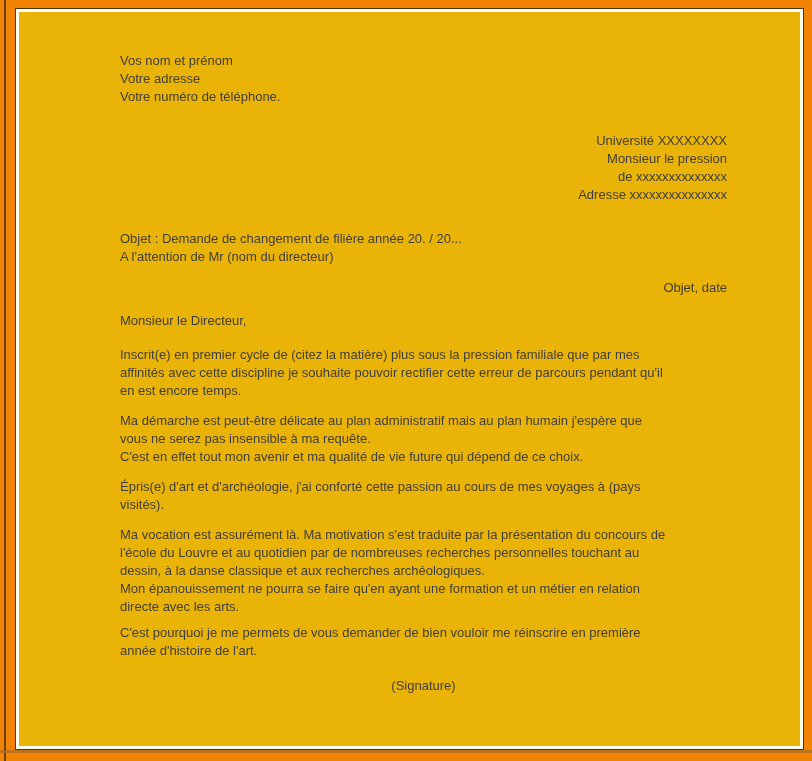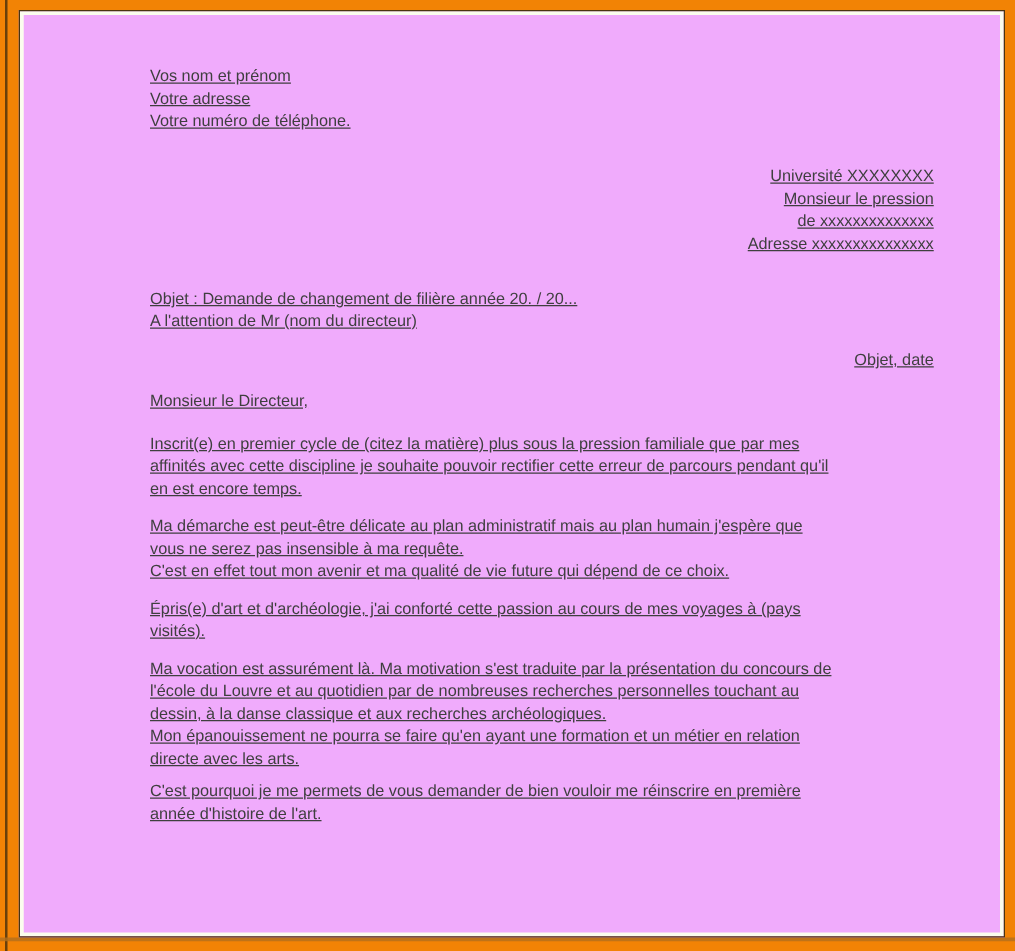--- a/index.html
+++ b/index.html
@@ -31,29 +31,28 @@
     position: absolute;
     left: 0; right: 0; bottom: 8px;
     height: 3px;
     background: #b06f1e;
     opacity: 0.8;
   }
   .page {
     position: absolute;
     left: 15px; top: 8px; right: 8px; bottom: 11px;
     box-sizing: border-box;
-    background: #f0abfc;
+    background: #eab308;
     border: 1px solid #4a3510;
     box-shadow: inset 0 0 0 3px #fbfdee;
-    padding: 43px 56px 0 104px;
+    padding: 43px 76px 0 104px;
     font-size: 13px;
     line-height: 18px;
     color: #3f3f3f;
     z-index: 1;
-    text-decoration: underline;
   }
   .block { white-space: pre-line; }
   .sender-block    { margin-top: 0; }
   .recipient-block { margin-top: 26px; text-align: right; }
   .subject-block   { margin-top: 26px; }
   .place-date      { margin-top: 13px; text-align: right; }
   .salutation      { margin-top: 15px; }
   p.para { margin: 12px 0 0 0; white-space: pre-line; }
   p.para.first { margin-top: 16px; }
   p.para.p5 { margin-top: 8px; }
@@ -95,15 +94,16 @@
     <p class="para">Ma vocation est assurément là. Ma motivation s'est traduite par la présentation du concours de
 l'école du Louvre et au quotidien par de nombreuses recherches personnelles touchant au
 dessin, à la danse classique et aux recherches archéologiques.
 Mon épanouissement ne pourra se faire qu'en ayant une formation et un métier en relation
 directe avec les arts.</p>
 
     <p class="para p5">C'est pourquoi je me permets de vous demander de bien vouloir me réinscrire en première
 année d'histoire de l'art.</p>
 
 
+    <div class="signature">(Signature)</div>
 
   </div>
 </div>
 
 </body></html>

